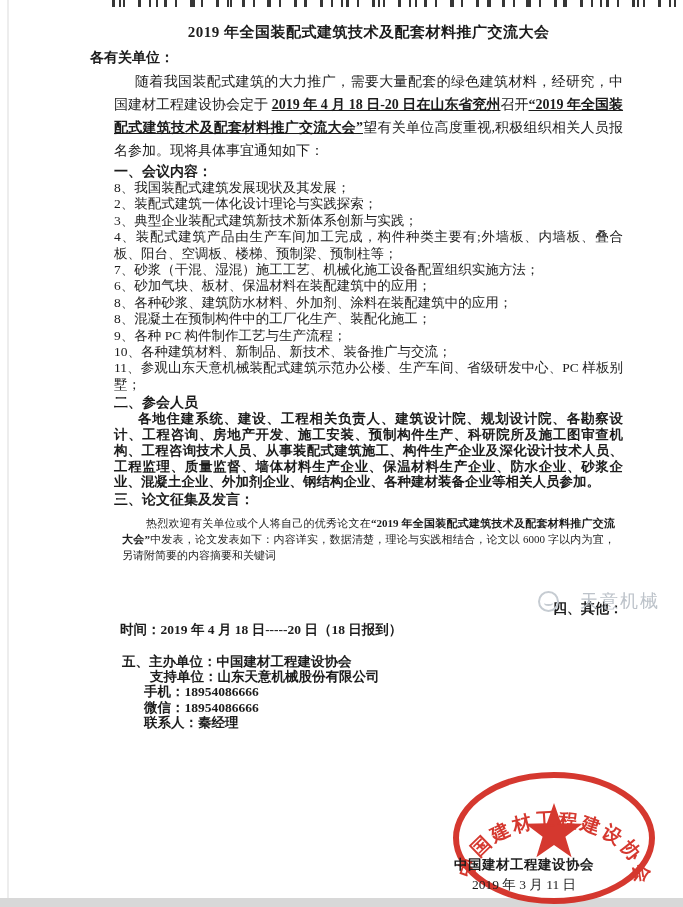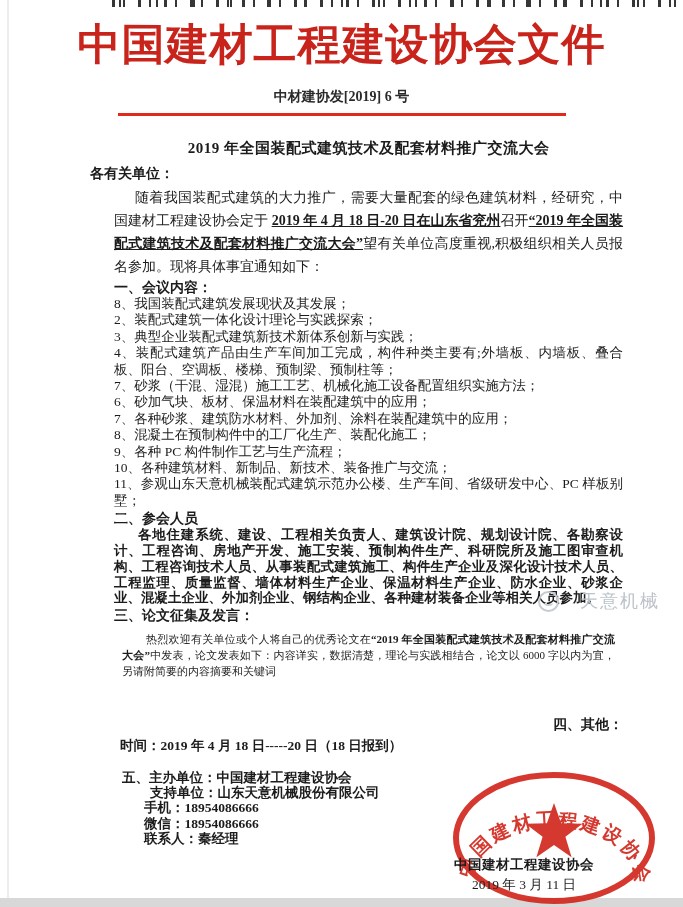--- a/index.html
+++ b/index.html
@@ -56,40 +56,35 @@
   .seal{position:absolute;left:450px;top:771px;z-index:2;opacity:.92;}
 </style>
 </head>
 <body>
 
 <div class="page">
 
   <div class="top-fragments"></div>
   <div class="left-edge"></div>
 
-  <header class="letterhead">
-    <h1 class="lh-title">中国建材工程建设协会文件</h1>
-    <div class="doc-number">中材建协发[2019] 6 号</div>
-    <div class="red-rule"></div>
-  </header>
 
   <main class="body">
     <h2 class="doc-title">2019 年全国装配式建筑技术及配套材料推广交流大会</h2>
     <p class="salutation">各有关单位：</p>
 
     <p class="p-intro"><span>随着我国装配式建筑的大力推广，需要大量配套的绿色建筑材料，经研究，中国建材工程建设协会定于 </span><b>2019 年 4 月 18 日-20 日在山东省兖州</b><span>召开</span><b>“2019 年全国装配式建筑技术及配套材料推广交流大会”</b><span>望有关单位高度重视,积极组织相关人员报名参加。现将具体事宜通知如下：</span></p>
 
     <p class="h-sec">一、会议内容：</p>
     <p class="li">8、我国装配式建筑发展现状及其发展；</p>
     <p class="li">2、装配式建筑一体化设计理论与实践探索；</p>
     <p class="li">3、典型企业装配式建筑新技术新体系创新与实践；</p>
     <p class="li">4、装配式建筑产品由生产车间加工完成，构件种类主要有;外墙板、内墙板、叠合板、阳台、空调板、楼梯、预制梁、预制柱等；</p>
     <p class="li">7、砂浆（干混、湿混）施工工艺、机械化施工设备配置组织实施方法；</p>
     <p class="li">6、砂加气块、板材、保温材料在装配建筑中的应用；</p>
-    <p class="li">7、各种砂浆、建筑防水材料、外加剂、涂料在装配建筑中的应用；</p>
+    <p class="li">8、各种砂浆、建筑防水材料、外加剂、涂料在装配建筑中的应用；</p>
     <p class="li">8、混凝土在预制构件中的工厂化生产、装配化施工；</p>
     <p class="li">9、各种 PC 构件制作工艺与生产流程；</p>
     <p class="li">10、各种建筑材料、新制品、新技术、装备推广与交流；</p>
     <p class="li">11、参观山东天意机械装配式建筑示范办公楼、生产车间、省级研发中心、PC 样板别墅；</p>
 
     <p class="h-sec">二、参会人员</p>
     <p class="p-bold">各地住建系统、建设、工程相关负责人、建筑设计院、规划设计院、各勘察设计、工程咨询、房地产开发、施工安装、预制构件生产、科研院所及施工图审查机构、工程咨询技术人员、从事装配式建筑施工、构件生产企业及深化设计技术人员、工程监理、质量监督、墙体材料生产企业、保温材料生产企业、防水企业、砂浆企业、混凝土企业、外加剂企业、钢结构企业、各种建材装备企业等相关人员参加。</p>
 
     <p class="h-sec">三、论文征集及发言：</p>
     <p class="p-papers"><span>热烈欢迎有关单位或个人将自己的优秀论文在</span><b>“2019 年全国装配式建筑技术及配套材料推广交流大会”</b><span>中发表，论文发表如下：内容详实，数据清楚，理论与实践相结合，论文以 6000 字以内为宜，另请附简要的内容摘要和关键词</span></p>

